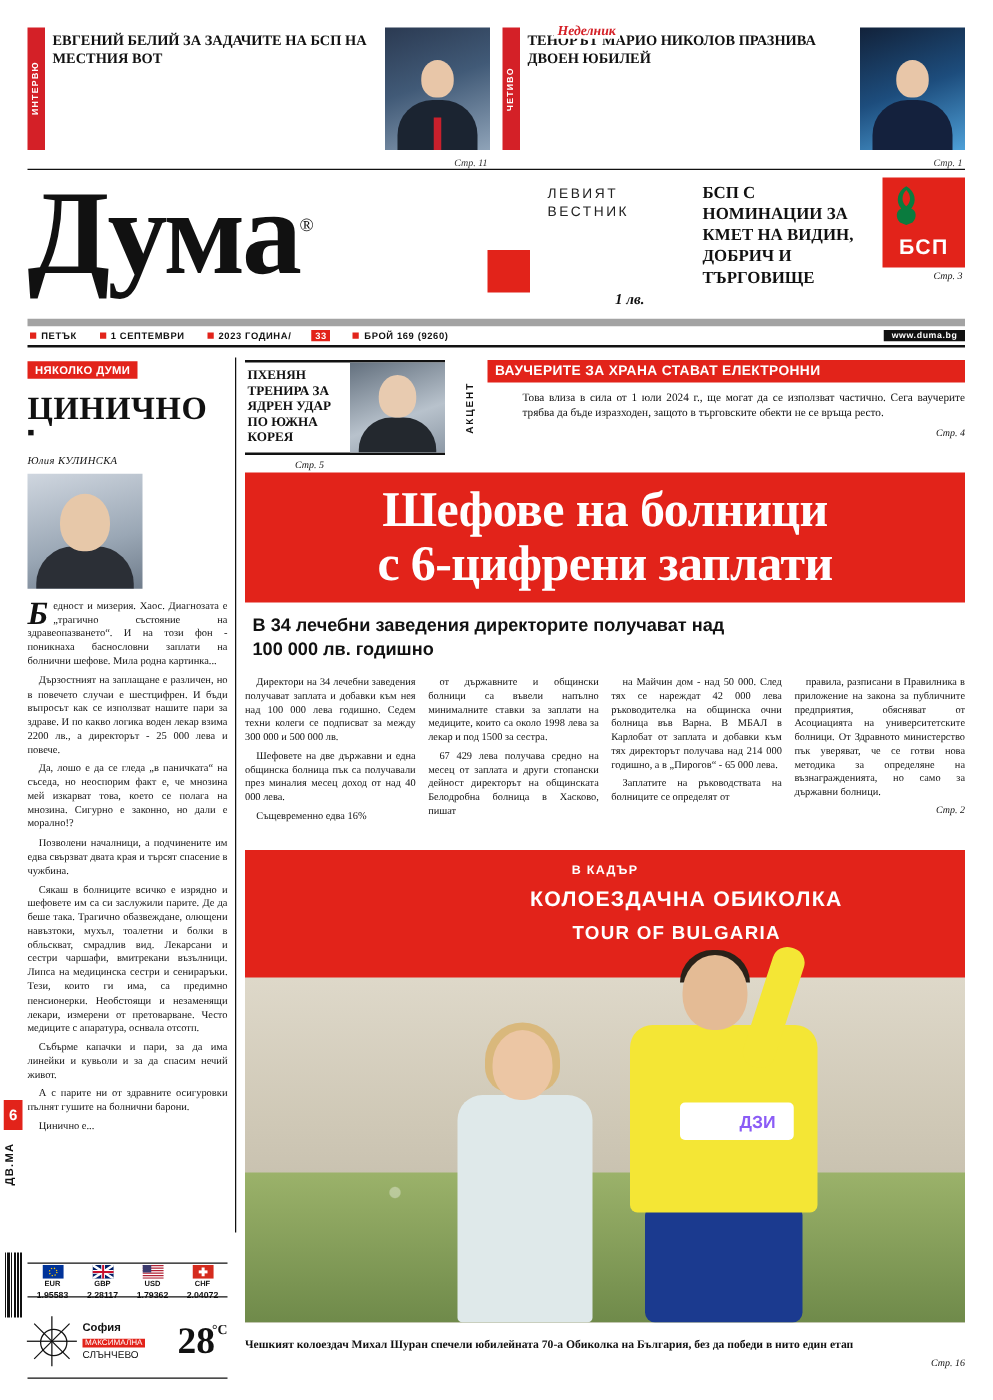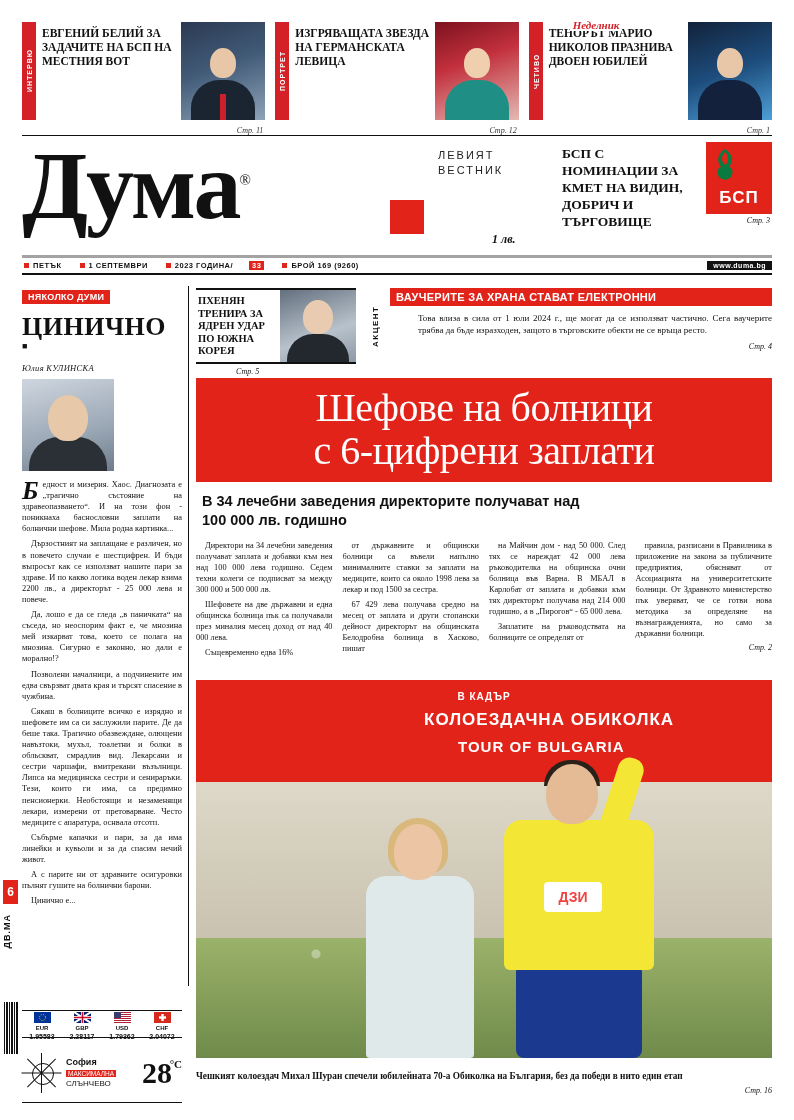--- a/index.html
+++ b/index.html
@@ -33,21 +33,21 @@
   .redsq{position:absolute;left:368px;top:60px;width:34px;height:34px;background:#e2231a;}
   .levi{position:absolute;left:416px;top:8px;font-family:"Liberation Sans",sans-serif;font-size:11px;line-height:1.35;letter-spacing:2px;color:#222;}
   .mh-right{position:absolute;left:540px;top:6px;width:130px;font-family:"Liberation Serif",serif;font-weight:bold;font-size:13.5px;line-height:1.25;text-transform:uppercase;color:#111;}
   .bsp-logo{position:absolute;right:0;top:2px;width:66px;height:72px;background:#e2231a;display:flex;align-items:flex-end;justify-content:center;}
   .bsp-logo .rose{position:absolute;left:6px;top:5px;width:26px;height:34px;}
   .bsp-logo .txt{font-family:"Liberation Sans",sans-serif;color:#fff;font-weight:bold;font-size:17px;padding-bottom:6px;letter-spacing:1px;}
   .mh-page-ref{position:absolute;right:2px;top:76px;font-size:8px;font-style:italic;}
   .onelv{position:absolute;left:470px;top:92px;font-size:12px;font-style:italic;font-weight:bold;}
 
   
-  .dateline{position:absolute;left:22px;top:255px;width:750px;height:15px;border-top:3px solid #a3a3a3;border-bottom:2px solid #111;display:flex;align-items:center;font-family:"Liberation Sans",sans-serif;font-size:7.5px;font-weight:bold;letter-spacing:.5px;color:#111;}
+  .dateline{position:absolute;left:22px;top:255px;width:750px;height:15px;border-top:6px solid #a3a3a3;border-bottom:2px solid #111;display:flex;align-items:center;font-family:"Liberation Sans",sans-serif;font-size:7.5px;font-weight:bold;letter-spacing:.5px;color:#111;}
   .dateline span.sq{width:5px;height:5px;background:#e2231a;display:inline-block;margin:0 4px 0 2px;}
   .dateline .it{margin-right:16px;}
   .dateline .hl{background:#e2231a;color:#fff;padding:0 3px;}
   .dateline .site{margin-left:auto;background:#111;color:#fff;padding:1px 6px;font-size:7px;letter-spacing:.5px;}
 
   
   .leftcol{position:absolute;left:22px;top:286px;width:160px;}
   .kolko{display:inline-block;background:#e2231a;color:#fff;font-family:"Liberation Sans",sans-serif;font-weight:bold;font-size:9px;padding:2px 6px;letter-spacing:.3px;}
   .cinично{font-family:"Liberation Serif",serif;font-weight:bold;font-size:26px;margin-top:8px;letter-spacing:.5px;}
   .author{font-size:8.5px;font-style:italic;margin-top:12px;letter-spacing:.3px;}
@@ -75,21 +75,21 @@
   .pyong .pref{position:absolute;left:40px;bottom:-14px;font-size:8px;font-style:italic;}
 
   .akcent-label{position:absolute;left:369px;top:290px;width:13px;height:72px;display:flex;align-items:center;justify-content:center;font-family:"Liberation Sans",sans-serif;font-weight:bold;font-size:8px;letter-spacing:1.5px;writing-mode:vertical-rl;transform:rotate(180deg);color:#111;}
   .vaucher{position:absolute;left:390px;top:288px;width:382px;}
   .vaucher .vhead{background:#e2231a;color:#fff;font-family:"Liberation Sans",sans-serif;font-weight:bold;font-size:11px;padding:3px 6px;letter-spacing:.3px;}
   .vaucher .vbody{margin-top:6px;font-size:9px;line-height:1.35;text-align:justify;padding-left:28px;}
   .vaucher .vref{text-align:right;font-size:8px;font-style:italic;margin-top:6px;}
 
   
   .mainhead{position:absolute;left:196px;top:378px;width:576px;background:#e2231a;color:#fff;padding:8px 10px 10px 10px;box-sizing:border-box;}
-  .mainhead .l{font-family:"Liberation Serif",serif;font-weight:normal;font-size:40px;line-height:1.08;text-align:center;letter-spacing:-.5px;}
+  .mainhead .l{font-family:"Liberation Serif",serif;font-weight:bold;font-size:40px;line-height:1.08;text-align:center;letter-spacing:-.5px;}
   .subhead{position:absolute;left:202px;top:492px;width:400px;font-family:"Liberation Sans",sans-serif;font-weight:bold;font-size:14.5px;line-height:1.32;color:#111;}
 
   
   .maincols{position:absolute;left:196px;top:540px;width:576px;display:flex;gap:10px;font-size:8.3px;line-height:1.33;text-align:justify;}
   .maincols .c{flex:1;}
   .maincols p{margin:0 0 4px 0;text-indent:9px;}
   .maincols p.first{text-indent:9px;}
   .maincols .cref{text-align:right;font-size:8px;font-style:italic;margin-top:4px;}
 
   
@@ -98,21 +98,21 @@
   .ph-bg{position:absolute;inset:0;background:linear-gradient(180deg,#e8e3d6 0%,#cfc8b6 55%,#b8b1a0 100%);}
   .ph-banner{position:absolute;left:0;top:0;width:100%;height:78px;background:#e2231a;}
   .ph-banner .bt{position:absolute;left:228px;top:6px;color:#fff;font-family:"Liberation Sans",sans-serif;font-weight:bold;font-size:17px;letter-spacing:1px;}
   .ph-banner .bt2{position:absolute;left:262px;top:34px;color:#fff;font-family:"Liberation Sans",sans-serif;font-weight:bold;font-size:15px;letter-spacing:1px;}
   .ph-green{position:absolute;left:0;bottom:0;width:100%;height:120px;background:linear-gradient(180deg,#9bb26a 0%,#6f8a4a 100%);}
   .ph-dots{position:absolute;left:60px;bottom:20px;width:300px;height:120px;background:radial-gradient(circle at 20% 30%,rgba(255,255,255,.35) 0 4px,transparent 5px),radial-gradient(circle at 60% 70%,rgba(255,255,255,.25) 0 5px,transparent 6px);}
   .rider{position:absolute;left:290px;top:60px;width:190px;height:294px;}
   .rider .head{position:absolute;left:60px;top:0;width:52px;height:60px;border-radius:50% 50% 46% 46%;background:#e4bb95;}
   .rider .hair{position:absolute;left:58px;top:-4px;width:56px;height:26px;border-radius:28px 28px 0 0;background:#2a2118;}
   .rider .jersey{position:absolute;left:18px;top:56px;width:150px;height:150px;background:#f4e635;border-radius:18px 18px 6px 6px;}
-  .rider .jlogo{position:absolute;left:58px;top:118px;width:58px;height:30px;background:#fff;border-radius:4px;color:#ef4444;font-family:"Liberation Sans",sans-serif;font-weight:bold;font-size:14px;text-align:center;line-height:30px;}
+  .rider .jlogo{position:absolute;left:58px;top:118px;width:58px;height:30px;background:#fff;border-radius:4px;color:#8b5cf6;font-family:"Liberation Sans",sans-serif;font-weight:bold;font-size:14px;text-align:center;line-height:30px;padding-left:33px;}
   .rider .arm{position:absolute;left:120px;top:-8px;width:26px;height:100px;background:#f4e635;transform:rotate(18deg);border-radius:12px;}
   .rider .shorts{position:absolute;left:30px;top:200px;width:126px;height:94px;background:#1b3a8f;border-radius:8px;}
   .woman{position:absolute;left:150px;top:120px;width:160px;height:234px;}
   .woman .head{position:absolute;left:48px;top:0;width:48px;height:56px;border-radius:50% 50% 46% 46%;background:#ecc6a4;}
   .woman .hair{position:absolute;left:42px;top:-6px;width:60px;height:56px;border-radius:30px 30px 20px 20px;background:#d9b87c;}
   .woman .top{position:absolute;left:20px;top:52px;width:108px;height:182px;background:#dfe9ea;border-radius:20px 20px 4px 4px;}
 
   
   .caption{position:absolute;left:196px;top:1070px;width:576px;font-size:9.3px;font-weight:bold;line-height:1.3;}
   .caption .cref{position:absolute;right:0;bottom:-14px;font-size:8px;font-style:italic;font-weight:normal;}
@@ -144,29 +144,20 @@
       <div class="vlabel">ИНТЕРВЮ</div>
       <div class="ttxt">ЕВГЕНИЙ БЕЛИЙ ЗА ЗАДАЧИТЕ НА БСП НА МЕСТНИЯ ВОТ</div>
       <div class="tpic">
         <div class="body"></div>
           <div class="head"></div>
           <div class="tie"></div>
       </div>
       <div class="page-ref">Стр. 11</div>
     </div>
 
-    <div class="teaser t2">
-      <div class="vlabel">ПОРТРЕТ</div>
-      <div class="ttxt">ИЗГРЯВАЩАТА ЗВЕЗДА НА ГЕРМАНСКАТА ЛЕВИЦА</div>
-      <div class="tpic">
-        <div class="body"></div>
-          <div class="head"></div>
-      </div>
-      <div class="page-ref">Стр. 12</div>
-    </div>
 
     <div class="teaser t3">
       <div class="vlabel">ЧЕТИВО</div>
       <div class="badge-ned">Неделник</div>
       <div class="ttxt">ТЕНОРЪТ МАРИО НИКОЛОВ ПРАЗНИВА ДВОЕН ЮБИЛЕЙ</div>
       <div class="tpic">
         <div class="body"></div>
           <div class="head"></div>
       </div>
       <div class="page-ref">Стр. 1</div>

